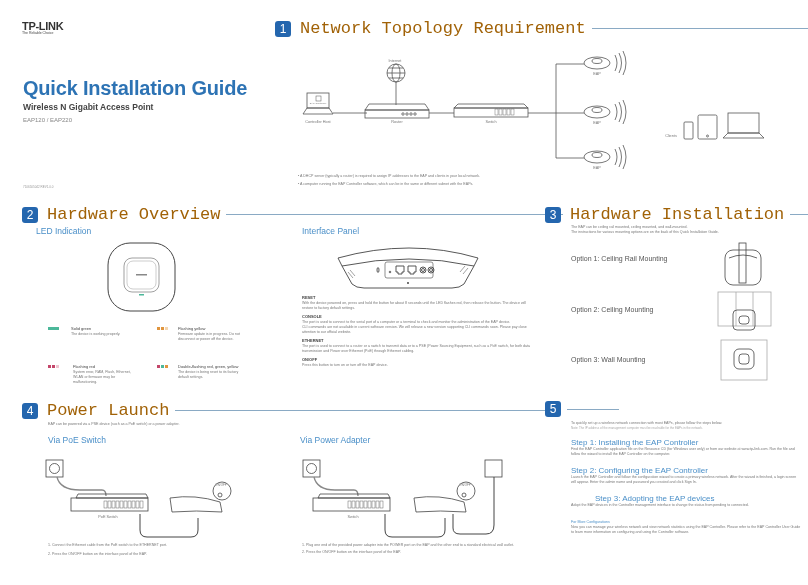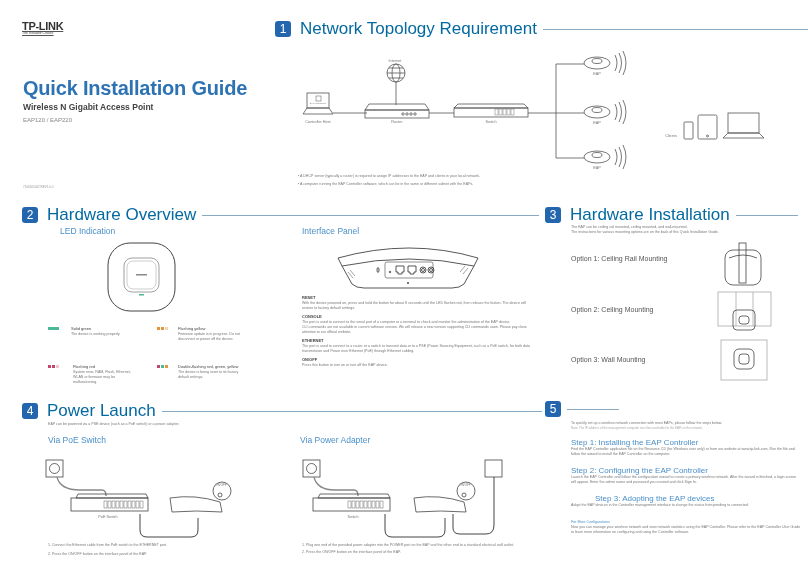--- a/index.html
+++ b/index.html
@@ -3,32 +3,32 @@
 <meta charset="utf-8">
 <style>
   * { box-sizing: border-box; margin: 0; padding: 0; }
   html, body { width: 808px; height: 585px; background: #ffffff; overflow: hidden; }
   body { position: relative; font-family: "Liberation Sans", sans-serif; color: #555; }
 
   .abs { position: absolute; }
   .tiny { font-size: 3.6px; line-height: 5px; color: #777; }
 
   
-  .logo { left: 22px; top: 20px; text-decoration: underline; }
+  .logo { left: 22px; top: 20px; }
   .logo .brand { font-size: 11px; font-weight: bold; color: #333; letter-spacing: -0.3px; }
   .logo .tag { font-size: 3.5px; color: #444; margin-top: -1px; }
   .cover-title { left: 23px; top: 77px; font-size: 20px; font-weight: bold; color: #2d73b4; letter-spacing: -0.2px; }
   .cover-sub { left: 23px; top: 102px; font-size: 8.5px; font-weight: bold; color: #444; }
   .cover-model { left: 23px; top: 117px; font-size: 6px; color: #888; }
   .cover-doc { left: 23px; top: 185px; font-size: 3px; color: #999; }
 
   
   .sec-head { display: flex; align-items: center; }
   .sec-num { width: 16px; height: 16px; background: #2466ae; color: #fff; border-radius: 3px; font-size: 12px; font-weight: normal; display: flex; align-items: center; justify-content: center; }
-  .sec-title { font-size: 17px; color: #0369a1; margin-left: 9px; white-space: nowrap; }
+  .sec-title { font-size: 17px; color: #a16207; margin-left: 9px; white-space: nowrap; font-family: Liberation Mono, monospace; }
   .sec-line { height: 1px; background: #8aaac4; margin-left: 6px; }
 
   .subhead { font-size: 8.5px; color: #4a8fc8; }
   .step-title { font-size: 8px; color: #4a8fc8; }
 
   .line-svg { position: absolute; overflow: visible; }
   .lbl { font-size: 3.8px; color: #777; position: absolute; text-align: center; }
 
   .led-row { display: flex; gap: 4px; align-items: flex-start; }
   .swatch { display: flex; gap: 1px; margin-top: 1px; }
@@ -142,21 +142,21 @@
 <div class="abs tiny" style="left:298px; top:174px; width:245px;">
   <div>• <span>A DHCP server (typically a router) is required to assign IP addresses to the EAP and clients in your local network.</span></div>
   <div style="margin-top:3px;">• <span>A computer running the EAP Controller software, which can be in the same or different subnet with the EAPs.</span></div>
 </div>
 
 <div class="abs sec-head" style="left:22px; top:205px;">
   <div class="sec-num">2</div>
   <div class="sec-title">Hardware Overview</div>
   <div class="sec-line" style="width:337px;"></div>
 </div>
-<div class="abs subhead" style="left:60px; top:226px;">LED Indication</div>
+<div class="abs subhead" style="left:36px; top:226px;">LED Indication</div>
 
 <svg class="line-svg" style="left:0;top:0;" width="808" height="585">
   <rect x="108" y="243" width="67" height="68" rx="22" fill="none" stroke="#444" stroke-width="1"></rect>
   <rect x="124" y="258" width="35" height="34" rx="8" fill="none" stroke="#777" stroke-width="0.7"></rect>
   <rect x="127" y="261" width="29" height="28" rx="6" fill="none" stroke="#999" stroke-width="0.5"></rect>
   <rect x="139" y="294" width="5" height="1.5" fill="#4cb89a"></rect>
   <rect x="136" y="274" width="11" height="1.5" fill="#888"></rect>
 </svg>
 
 <div class="abs" style="left:48px; top:326px; width:100px;">

